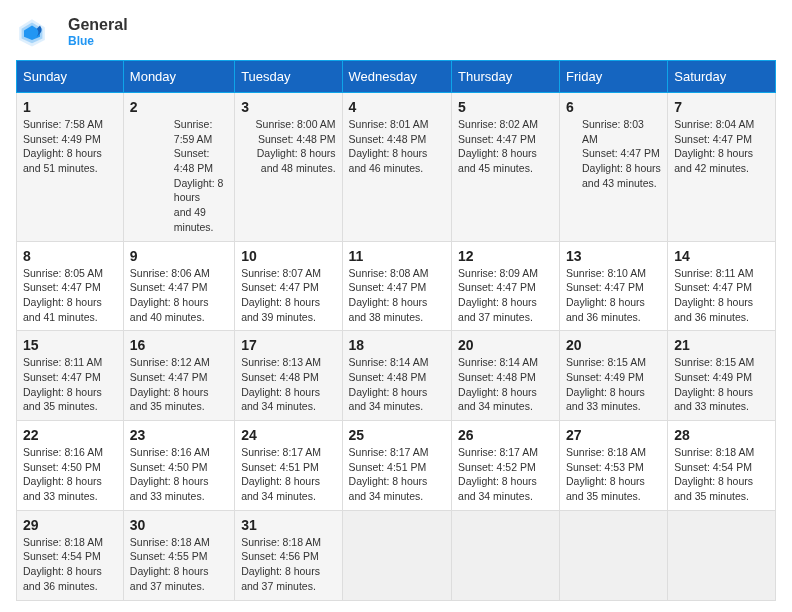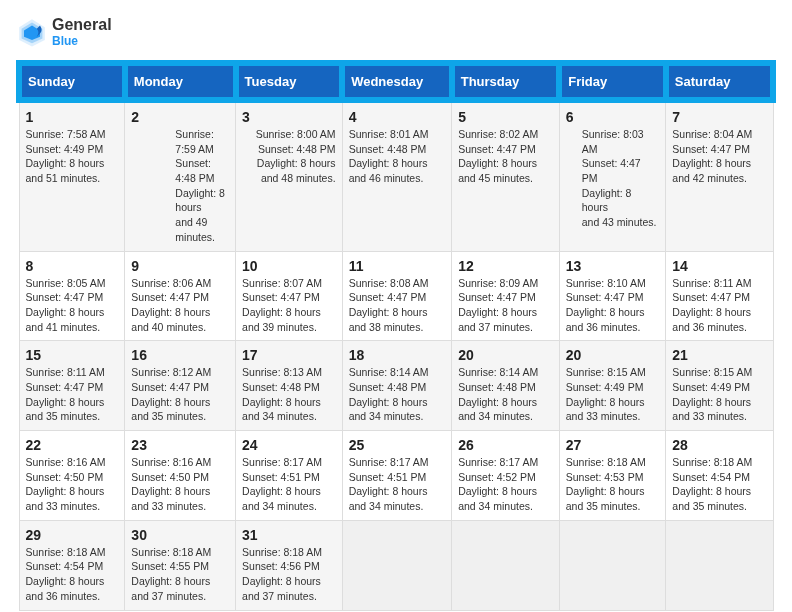--- a/index.html
+++ b/index.html
@@ -12,21 +12,21 @@
     }
     .header {
       display: flex;
       justify-content: space-between;
       align-items: flex-start;
       margin-bottom: 12px;
     }
     .logo {
       display: flex;
       align-items: center;
-      gap: 4px;
+      gap: 20px;
     }
     .logo-icon {
       width: 32px;
       height: 32px;
     }
     .title-block {
       text-align: right;
     }
     .month-title {
       font-size: 32px;
@@ -43,22 +43,22 @@
       font-size: 11px;
     }
     thead tr {
       background-color: #1565C0;
       color: #fff;
     }
     thead th {
       padding: 8px 6px;
       text-align: left;
       font-size: 13px;
-      font-weight: bold;
-      border: 6px solid #0ea5e9;
+      font-weight: normal;
+      border: 1px solid #0ea5e9;
     }
     tbody tr {
       border: 1px solid #ccc;
     }
     tbody td {
       vertical-align: top;
       padding: 6px;
       border: 1px solid #ddd;
       min-height: 80px;
       width: 113px;

